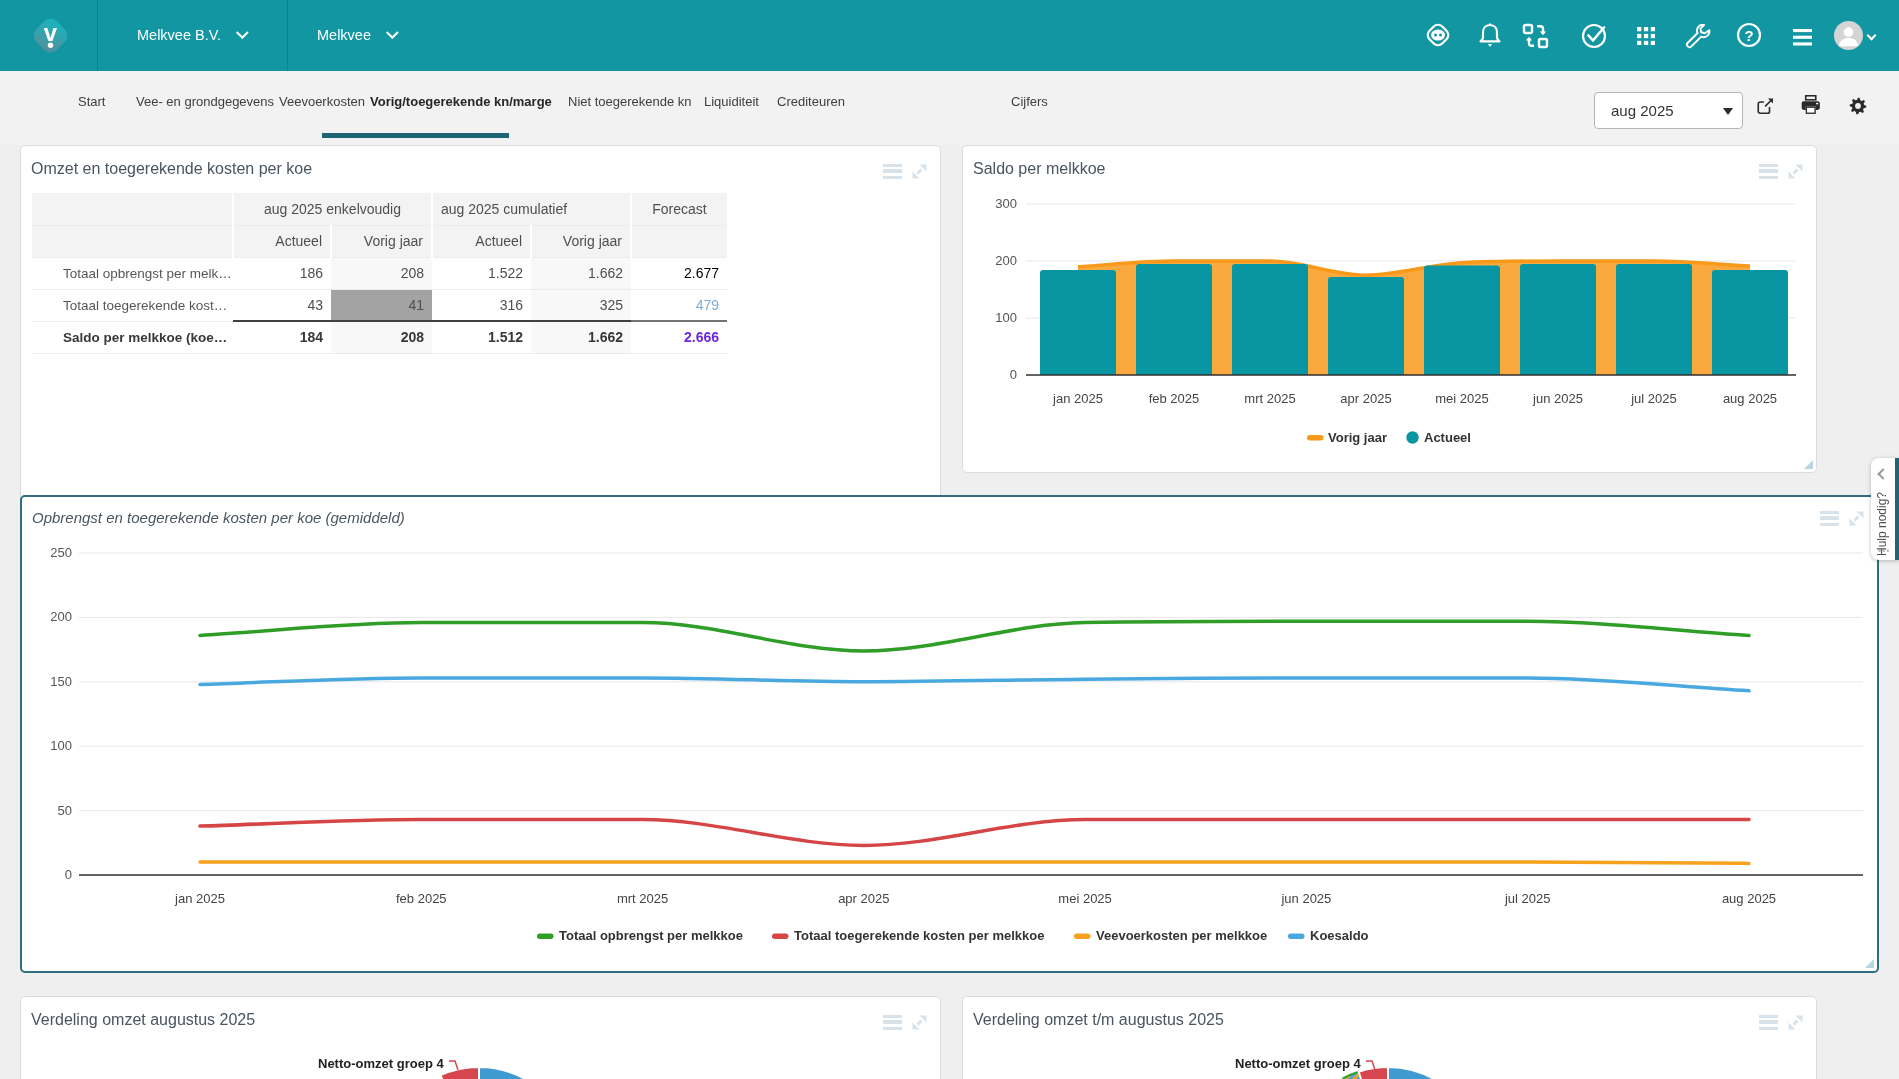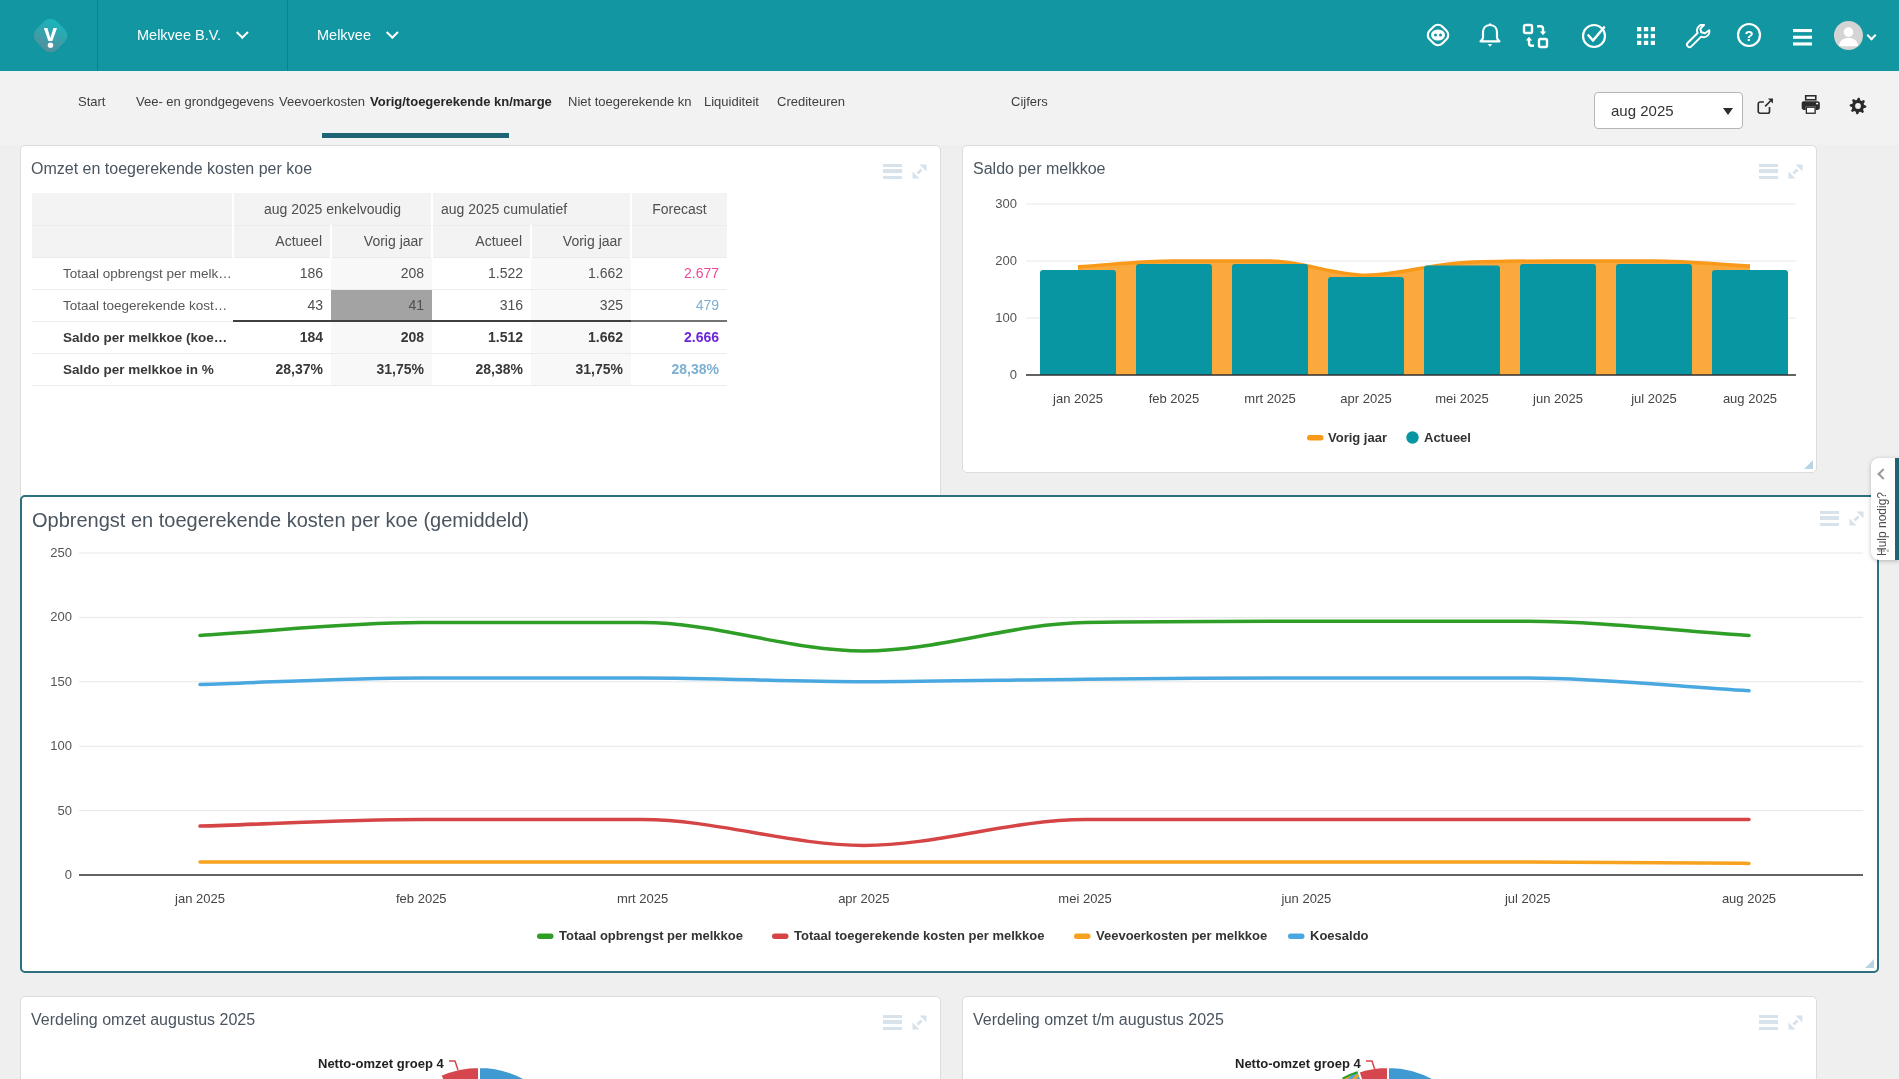--- a/index.html
+++ b/index.html
@@ -183,45 +183,37 @@
         <th style="background:#f3f3f3;border-right:2px solid #fff;text-align:right">Actueel</th>
         <th style="background:#f3f3f3;border-right:2px solid #fff;text-align:right">Vorig jaar</th>
         <th style="background:#f3f3f3"></th>
       </tr>
       <tr>
         <td style="padding-left:31px;color:#575757;text-overflow:ellipsis">Totaal opbrengst per melkkoe</td>
         <td style="text-align:right">186</td>
         <td style="text-align:right;background:#f8f8f8">208</td>
         <td style="text-align:right">1.522</td>
         <td style="text-align:right;background:#f8f8f8">1.662</td>
-        <td style="text-align:right;color:#ec4899">2.677</td>
+        <td style="text-align:right;color:#000000">2.677</td>
       </tr>
       <tr>
         <td style="padding-left:31px;color:#575757;text-overflow:ellipsis">Totaal toegerekende kosten per melkkoe</td>
         <td style="text-align:right">43</td>
         <td style="text-align:right;background:#a3a3a3">41</td>
         <td style="text-align:right">316</td>
         <td style="text-align:right;background:#f8f8f8">325</td>
         <td style="text-align:right;color:#7cb0d4">479</td>
       </tr>
       <tr class="b">
         <td style="padding-left:31px;text-overflow:ellipsis">Saldo per melkkoe (koesaldo)</td>
         <td style="text-align:right;border-top:2px solid #404040">184</td>
         <td style="text-align:right;background:#f8f8f8;border-top:2px solid #404040">208</td>
         <td style="text-align:right;border-top:2px solid #404040">1.512</td>
         <td style="text-align:right;background:#f8f8f8;border-top:2px solid #404040">1.662</td>
         <td style="text-align:right;color:#6d28d9;border-top:2px solid #737373">2.666</td>
-      </tr>
-      <tr class="b">
-        <td style="padding-left:31px">Saldo per melkkoe in %</td>
-        <td style="text-align:right">28,37%</td>
-        <td style="text-align:right;background:#f8f8f8">31,75%</td>
-        <td style="text-align:right">28,38%</td>
-        <td style="text-align:right;background:#f8f8f8">31,75%</td>
-        <td style="text-align:right;color:#7cb0d4">28,38%</td>
       </tr>
     </tbody>
       </table>
   </div>
   <div class="resz"></div>
 </div>
 
 <div class="card" id="card2" style="left:962px;top:145px;width:855px;height:328px">
   <div class="ctitle">Saldo per melkkoe</div>
   <div class="cicons">
@@ -273,21 +265,21 @@
       <text x="365" y="296" font-size="13" font-weight="bold" fill="#333" font-family="Liberation Sans">Vorig jaar</text>
       <circle cx="449.5" cy="291.5" r="6.2" fill="#0996a3"></circle>
       <text x="461" y="296" font-size="13" font-weight="bold" fill="#333" font-family="Liberation Sans">Actueel</text>
     </g>
   </svg>
   </div>
   <div class="resz"></div>
 </div>
 
 <div class="card sel" id="card3" style="left:20px;top:495px;width:1859px;height:478px">
-  <div class="ctitle" style="left:10px;top:12px;font-size:20px;">Opbrengst en toegerekende kosten per koe (gemiddeld)</div>
+  <div class="ctitle" style="left:10px;top:12px;font-size:15px;font-style:italic;">Opbrengst en toegerekende kosten per koe (gemiddeld)</div>
   <div class="cicons" style="top:12px;right:11px">
       <div class="menuic"></div>
       <svg width="19" height="19" viewBox="0 0 19 19">
         <g fill="#d8e2eb">
           <path d="M7.5 11.5 L11.5 7.5" stroke="#d8e2eb" stroke-width="3"></path>
           <path d="M9.5 2.5 L16.5 2.5 L16.5 9.5 Z"></path>
           <path d="M2.5 9.5 L2.5 16.5 L9.5 16.5 Z"></path>
         </g>
       </svg>
     </div>

